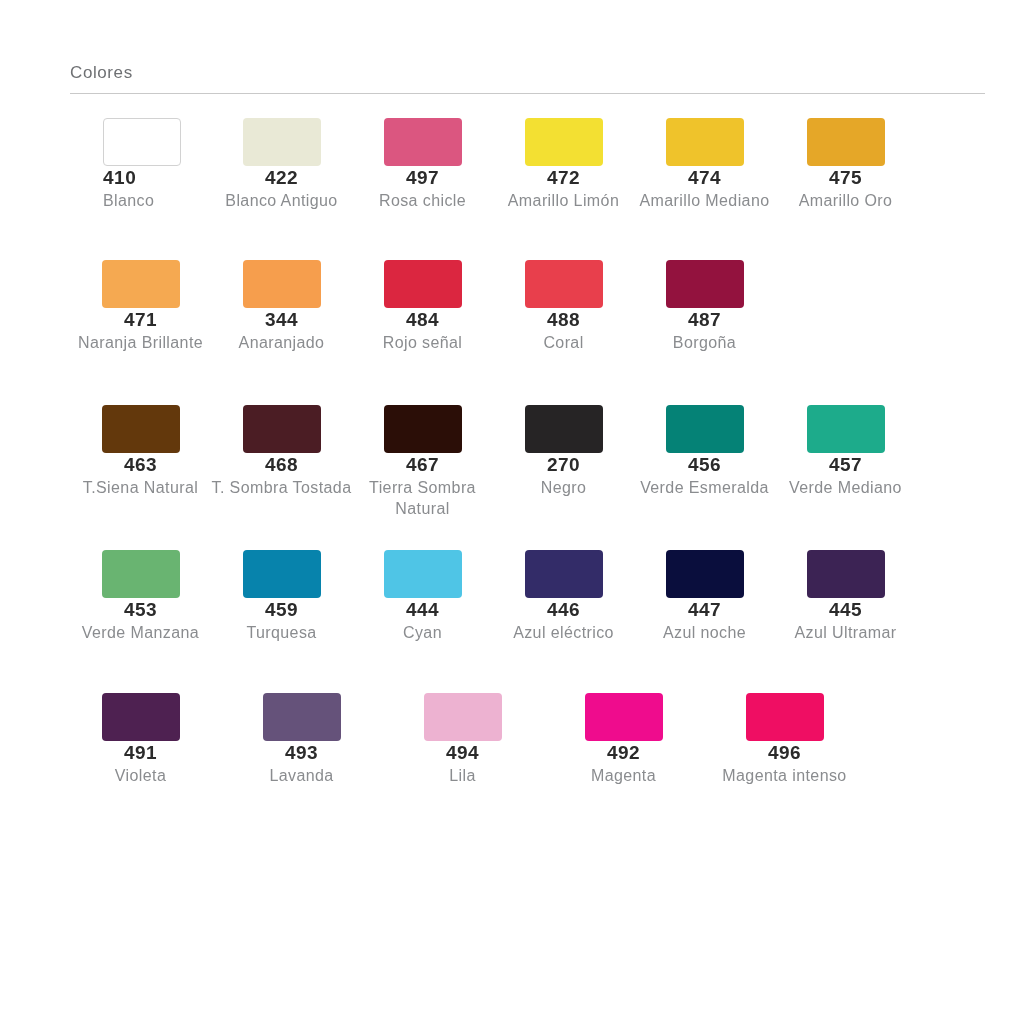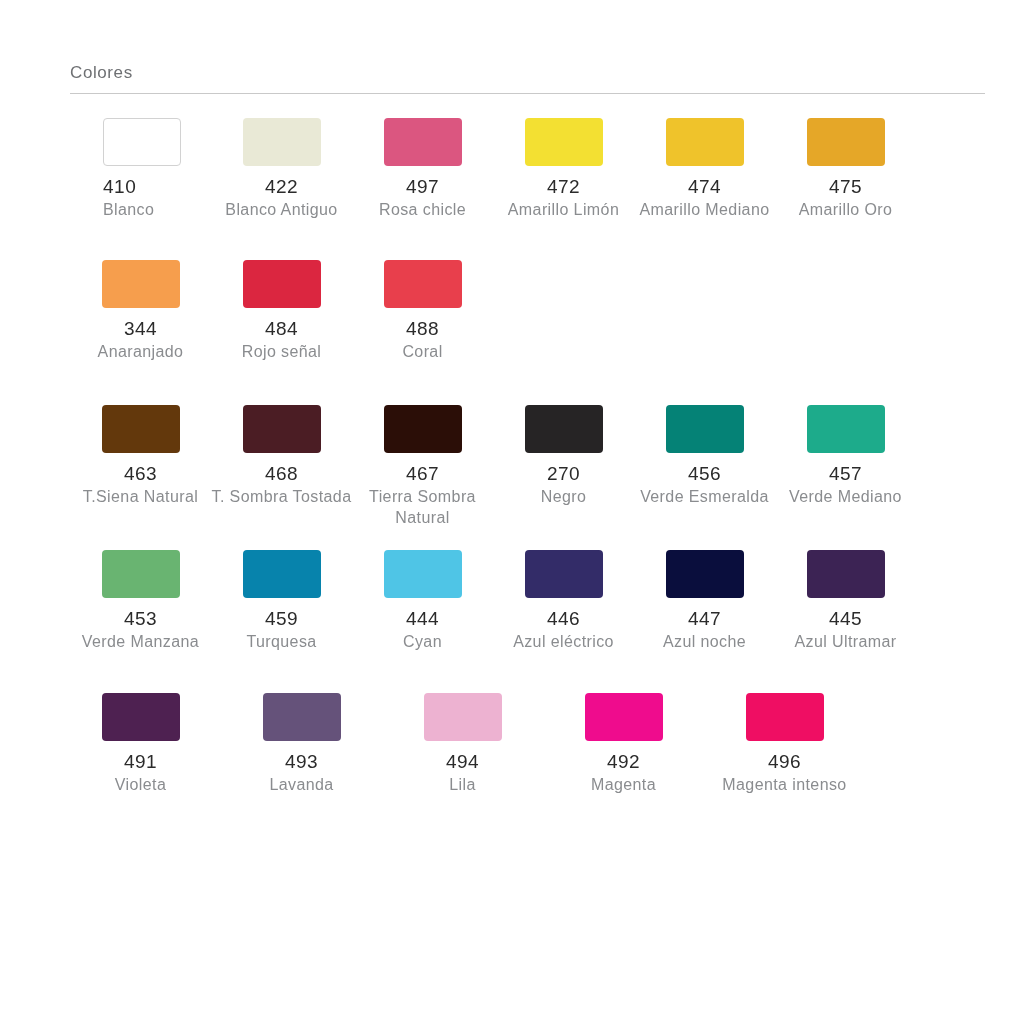--- a/index.html
+++ b/index.html
@@ -78,24 +78,23 @@
     border-radius: 4px;
     display: block;
   }
   .swatch.outlined {
     border: 1px solid #d2d2d2;
   }
 
   .code {
     font-size: 19px;
     color: #2b2b2b;
-    font-weight: 400;
+    font-weight: 700;
     letter-spacing: 0.5px;
     line-height: 24px;
-    margin-top: 9px;
     white-space: nowrap;
   }
   .name {
     font-size: 16px;
     color: #8a8c8f;
     font-weight: 400;
     letter-spacing: 0.4px;
     line-height: 21px;
     text-align: center;
     max-width: 140px;
@@ -166,39 +165,53 @@
           <div class="swatch-wrap">
             <div class="swatch" style="background: rgb(229, 167, 40);"></div>
           </div>
           <div class="code">475</div>
           <div class="name">Amarillo Oro</div>
         </div>
       </div>
       <div class="row r1">
         <div class="cell">
           <div class="swatch-wrap">
+            <div class="swatch" style="background: rgb(245, 169, 81);"></div>
+          </div>
+          <div class="code">471</div>
+          <div class="name">Naranja Brillante</div>
+        </div>
+        <div class="cell">
+          <div class="swatch-wrap">
             <div class="swatch" style="background: rgb(246, 158, 77);"></div>
           </div>
           <div class="code">344</div>
           <div class="name">Anaranjado</div>
         </div>
         <div class="cell">
           <div class="swatch-wrap">
             <div class="swatch" style="background: rgb(219, 38, 64);"></div>
           </div>
           <div class="code">484</div>
           <div class="name">Rojo señal</div>
         </div>
         <div class="cell">
           <div class="swatch-wrap">
             <div class="swatch" style="background: rgb(232, 63, 76);"></div>
           </div>
           <div class="code">488</div>
           <div class="name">Coral</div>
         </div>
+        <div class="cell">
+          <div class="swatch-wrap">
+            <div class="swatch" style="background: rgb(147, 18, 62);"></div>
+          </div>
+          <div class="code">487</div>
+          <div class="name">Borgoña</div>
+        </div>
       </div>
       <div class="row r2">
         <div class="cell">
           <div class="swatch-wrap">
             <div class="swatch" style="background: rgb(99, 56, 12);"></div>
           </div>
           <div class="code">463</div>
           <div class="name">T.Siena Natural</div>
         </div>
         <div class="cell">

